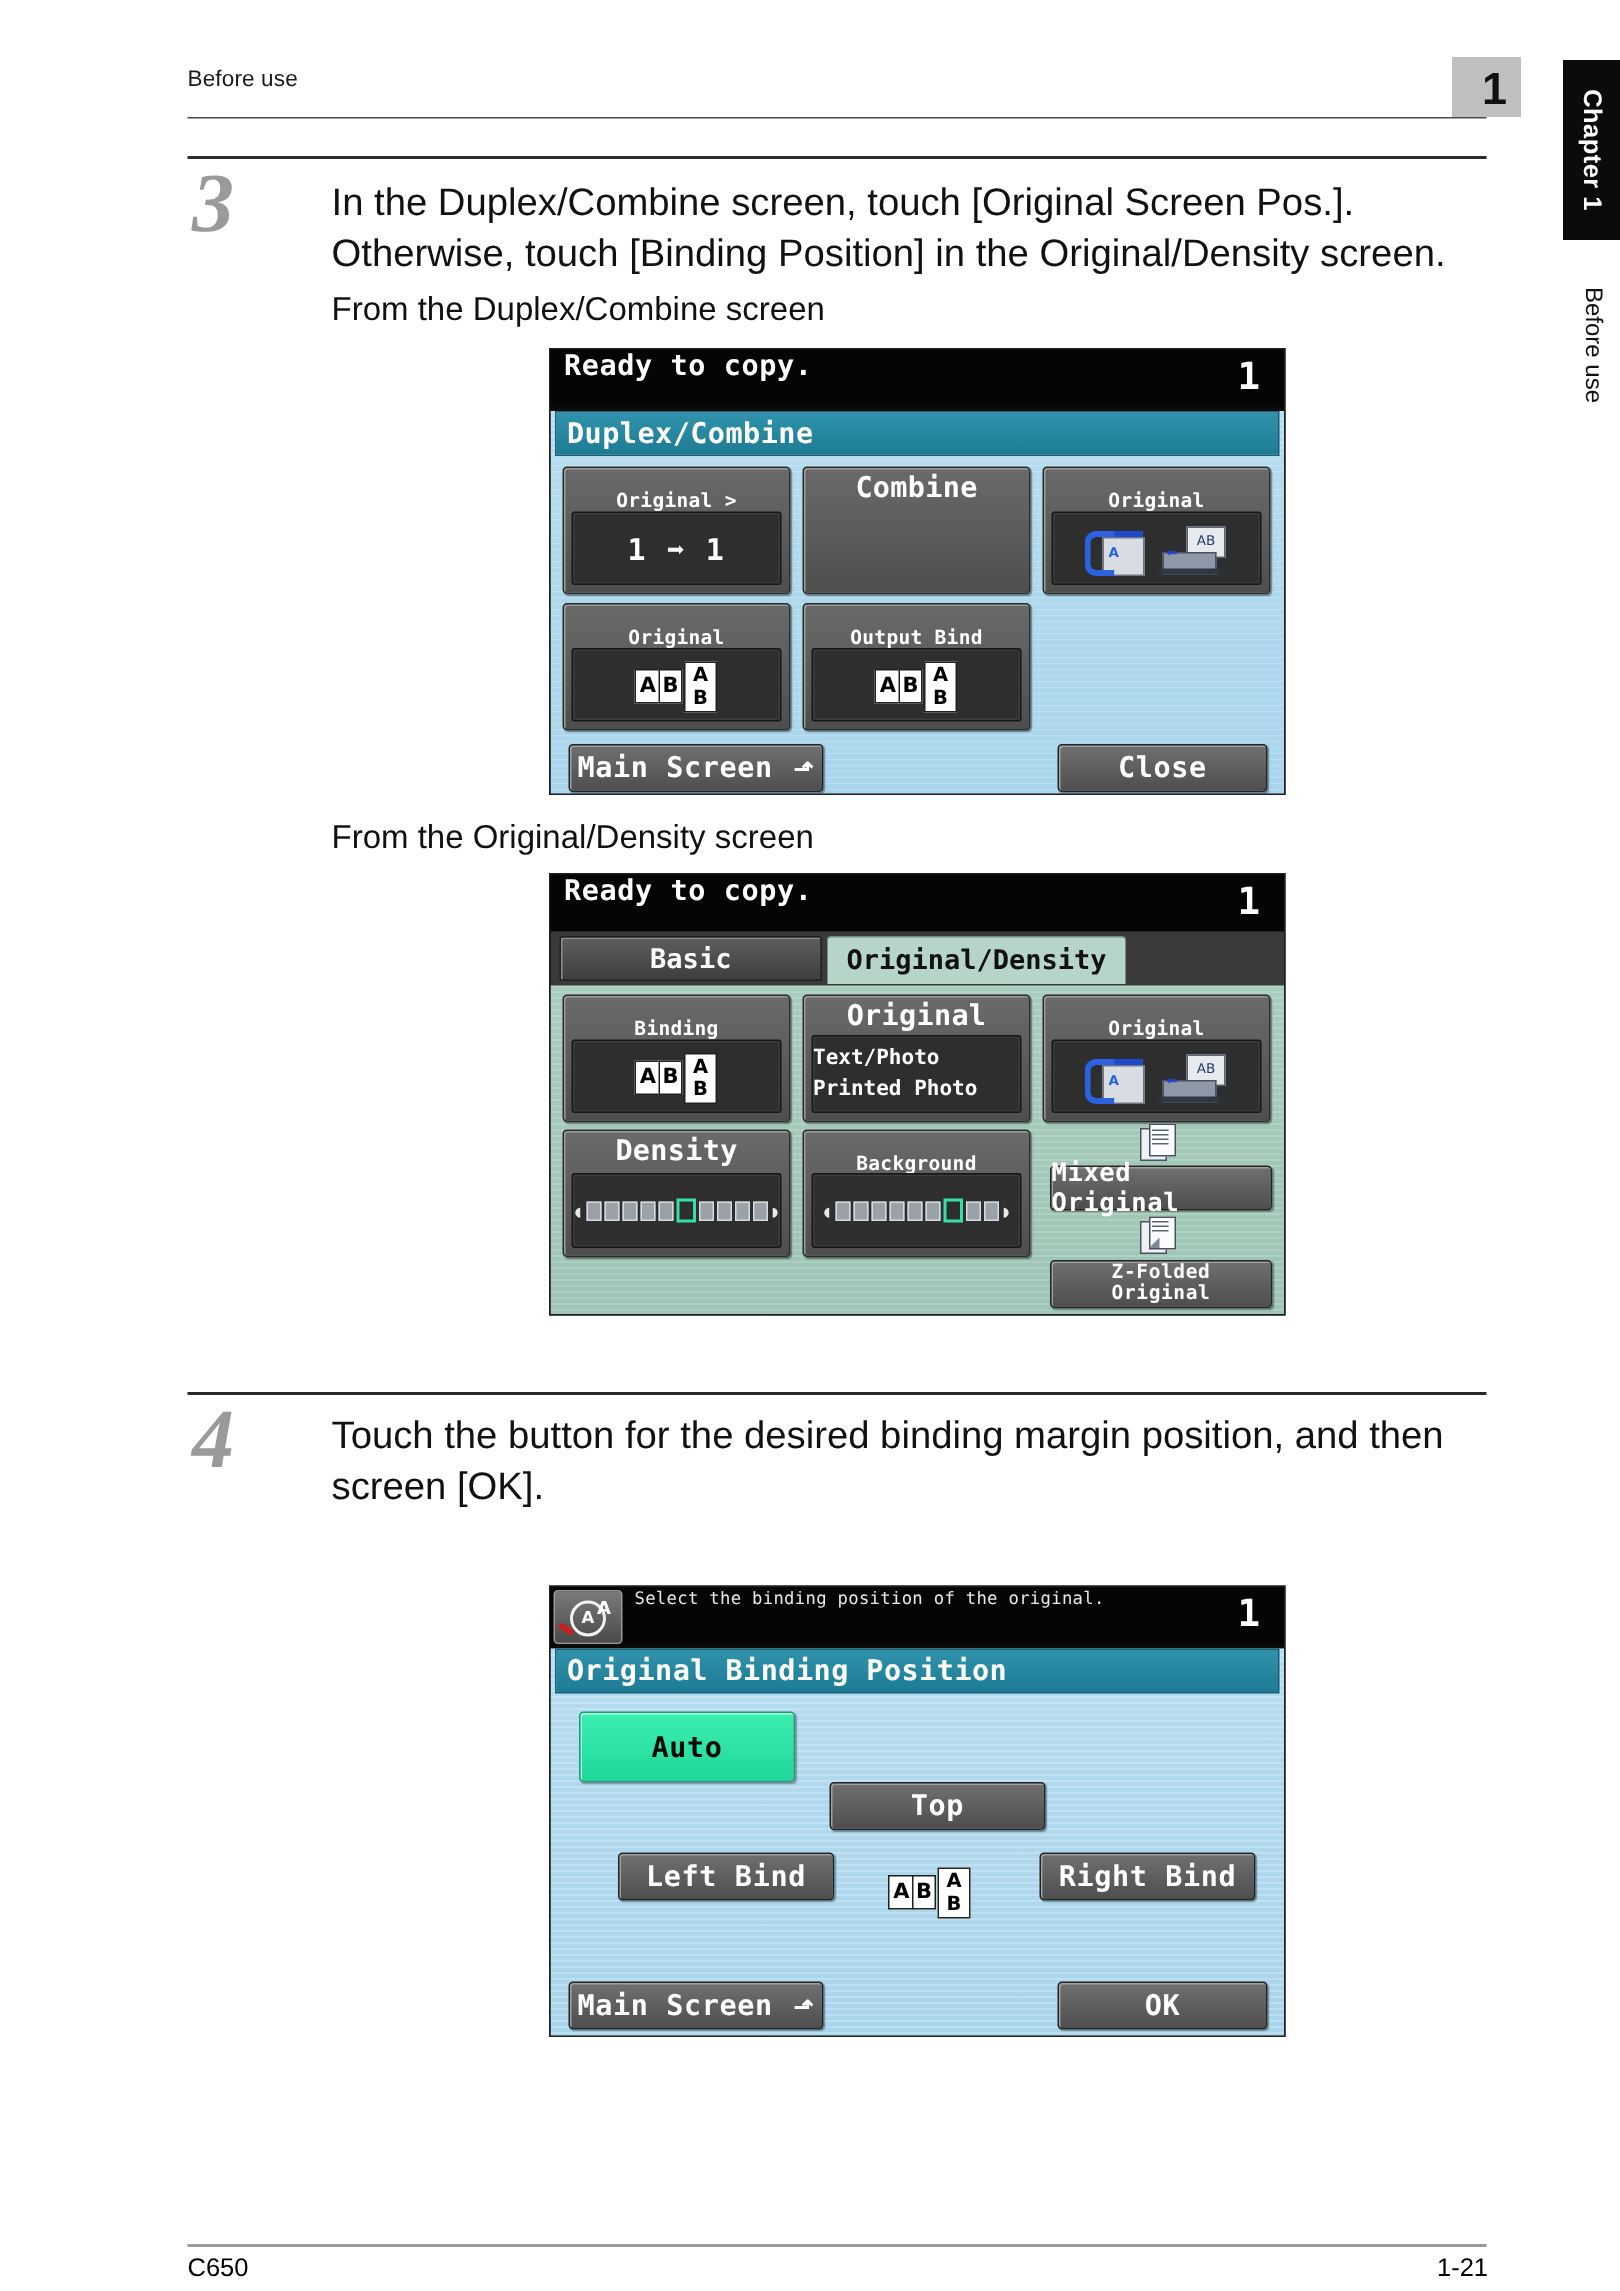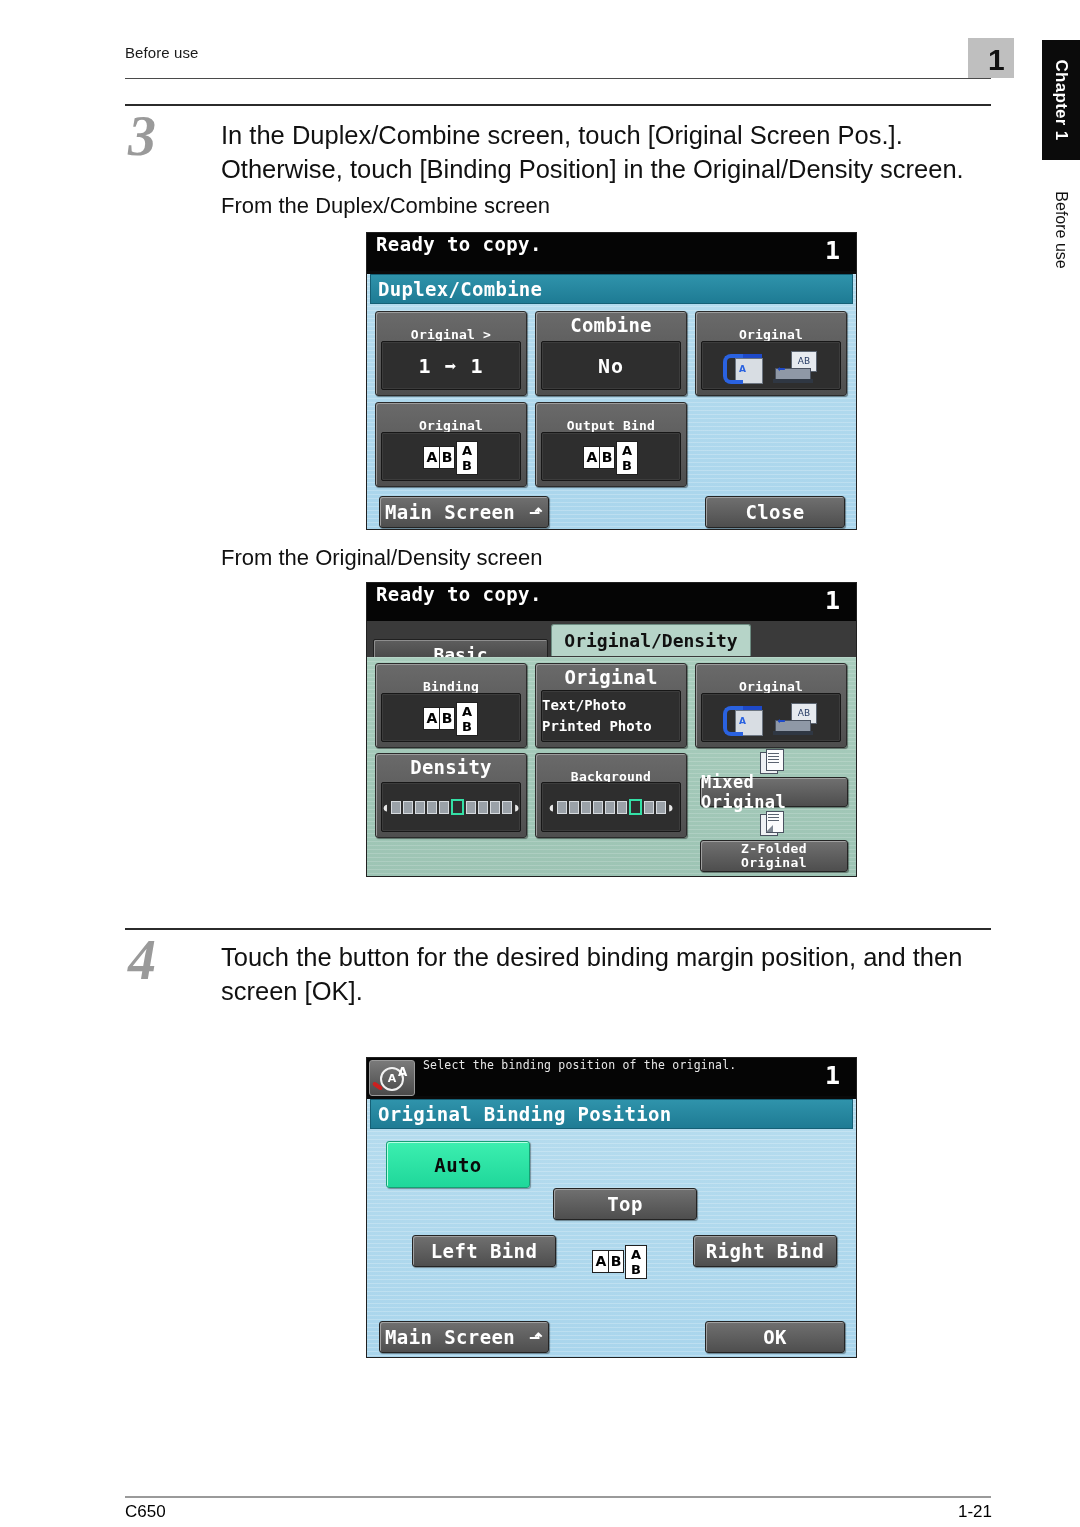--- a/index.html
+++ b/index.html
@@ -183,21 +183,21 @@
     background:linear-gradient(#3cefb0,#1fd79a);
     color:#0a0a0a;
     border:1px solid #16a074;
     box-shadow:inset 1px 1px 0 #b6ffe4, 1px 1px 1px rgba(0,0,0,.35);
   }
   .btn.small{font-size:13px;line-height:14px;white-space:pre-line;text-align:center;}
   .btn .arrow{margin-left:14px;font-size:16px;}
 
   
   .tab-basic{
-    position:absolute;left:6px;top:18px;width:175px;height:30px;
+    position:absolute;left:6px;top:3px;width:175px;height:30px;
     background:linear-gradient(#5e5e5e,#3e3e3e);
     border:1px solid #202020;border-radius:2px 2px 0 0;
     color:#fff;font-size:18px;font-weight:bold;
     display:flex;align-items:center;justify-content:center;
     box-shadow:inset 1px 1px 0 #8e8e8e;
     box-sizing:border-box;
   }
   .tab-active{
     position:absolute;left:184px;top:3px;width:200px;height:32px;
     background:#b6d4c8;
@@ -283,23 +283,20 @@
       <div class="tile" style="left:8px;top:37px;width:152px;height:85px">
         <div class="t-label">Original &gt;
 Copy</div>
         <div class="t-well" style="top:29px">
           <span class="wv">1  ➡  1</span>
         </div>
       </div>
 
       <div class="tile" style="left:168px;top:37px;width:152px;height:85px">
         <div class="t-label big">Combine</div>
-        <div class="t-well" style="top:29px">
-          <span class="wv">No</span>
-        </div>
       </div>
 
       <div class="tile" style="left:328px;top:37px;width:152px;height:85px">
         <div class="t-label">Original
 Direction</div>
         <div class="t-well" style="top:29px">
           <div class="dirglyph">
             <div class="dirg1">
                 <div class="pg2"></div>
                 <div class="pg"></div>

